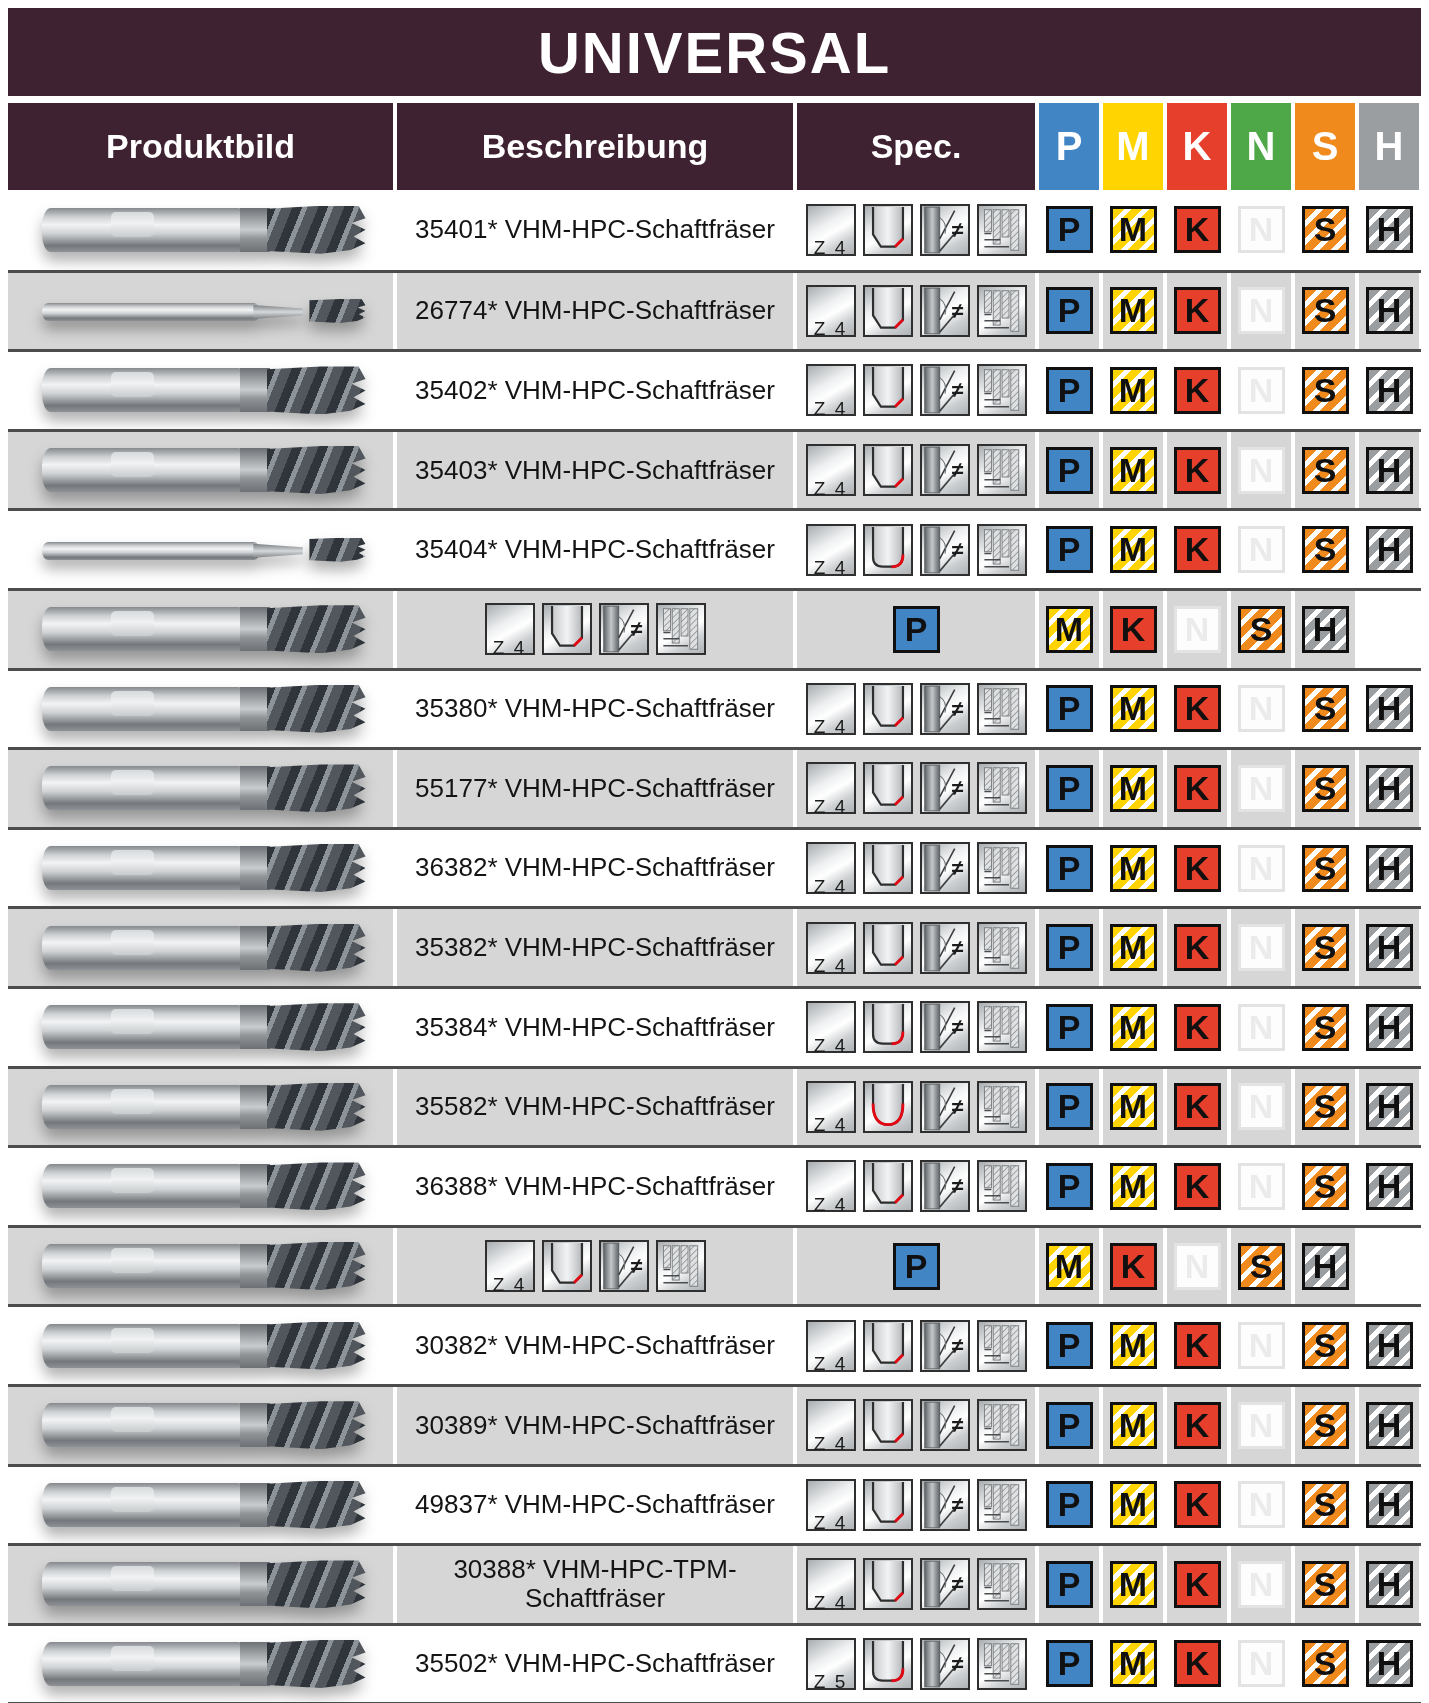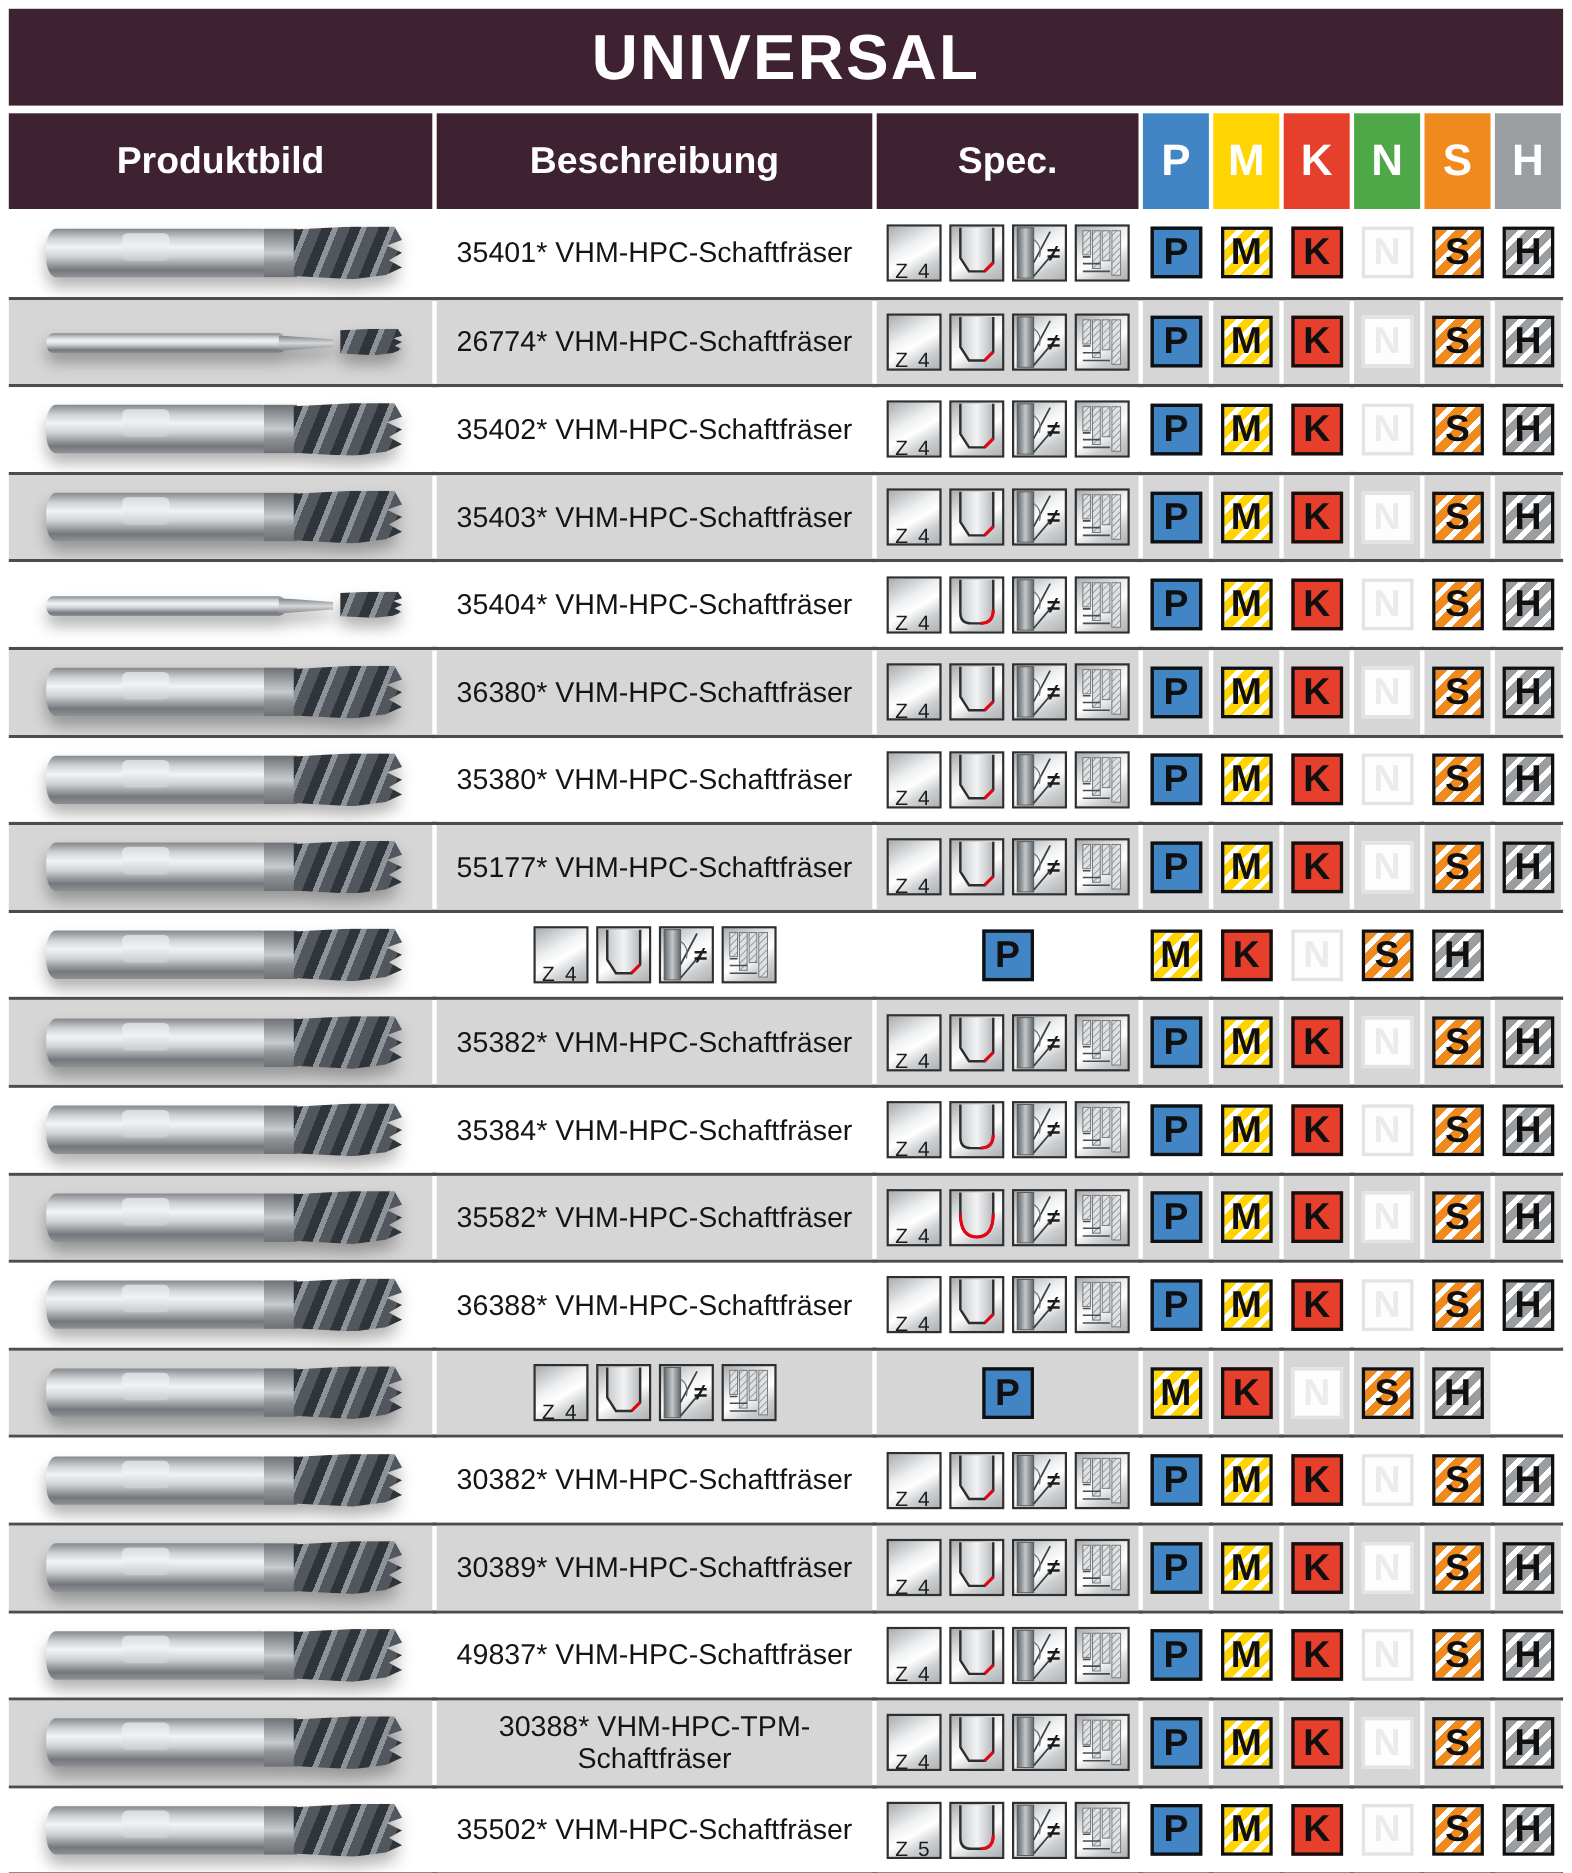--- a/index.html
+++ b/index.html
@@ -421,23 +421,20 @@
       <div class="grid row alt">
         <div class="cell">
           <div class="tool ">
             <div class="t-shank"></div>
             <div class="t-flat"></div>
             <div class="t-mid"></div>
             <div class="t-head"></div>
           </div>
         </div>
         <div class="cell">
-          <div class="desc">36380* VHM-HPC-Schaftfräser</div>
-        </div>
-        <div class="cell">
           <div class="spec-group">
             <div class="spec-box">
               <span class="zlabel">Z 4</span>
             </div>
             <div class="spec-box">
               <svg width="44" height="48" viewBox="0 0 50 52">
                 <path d="M8,0 V31 L17,45 H33 L42,36 V0" fill="url(#cupg)" stroke="#2e2e2e" stroke-width="2.5"></path>
                 <path d="M33,45 L42,36" fill="none" stroke="#e30613" stroke-width="3.2"></path>
               </svg>
             </div>
@@ -611,20 +608,23 @@
         </div>
       </div>
       <div class="grid row">
         <div class="cell">
           <div class="tool ">
             <div class="t-shank"></div>
             <div class="t-flat"></div>
             <div class="t-mid"></div>
             <div class="t-head"></div>
           </div>
+        </div>
+        <div class="cell">
+          <div class="desc">36382* VHM-HPC-Schaftfräser</div>
         </div>
         <div class="cell">
           <div class="spec-group">
             <div class="spec-box">
               <span class="zlabel">Z 4</span>
             </div>
             <div class="spec-box">
               <svg width="44" height="48" viewBox="0 0 50 52">
                 <path d="M8,0 V31 L17,45 H33 L42,36 V0" fill="url(#cupg)" stroke="#2e2e2e" stroke-width="2.5"></path>
                 <path d="M33,45 L42,36" fill="none" stroke="#e30613" stroke-width="3.2"></path>

